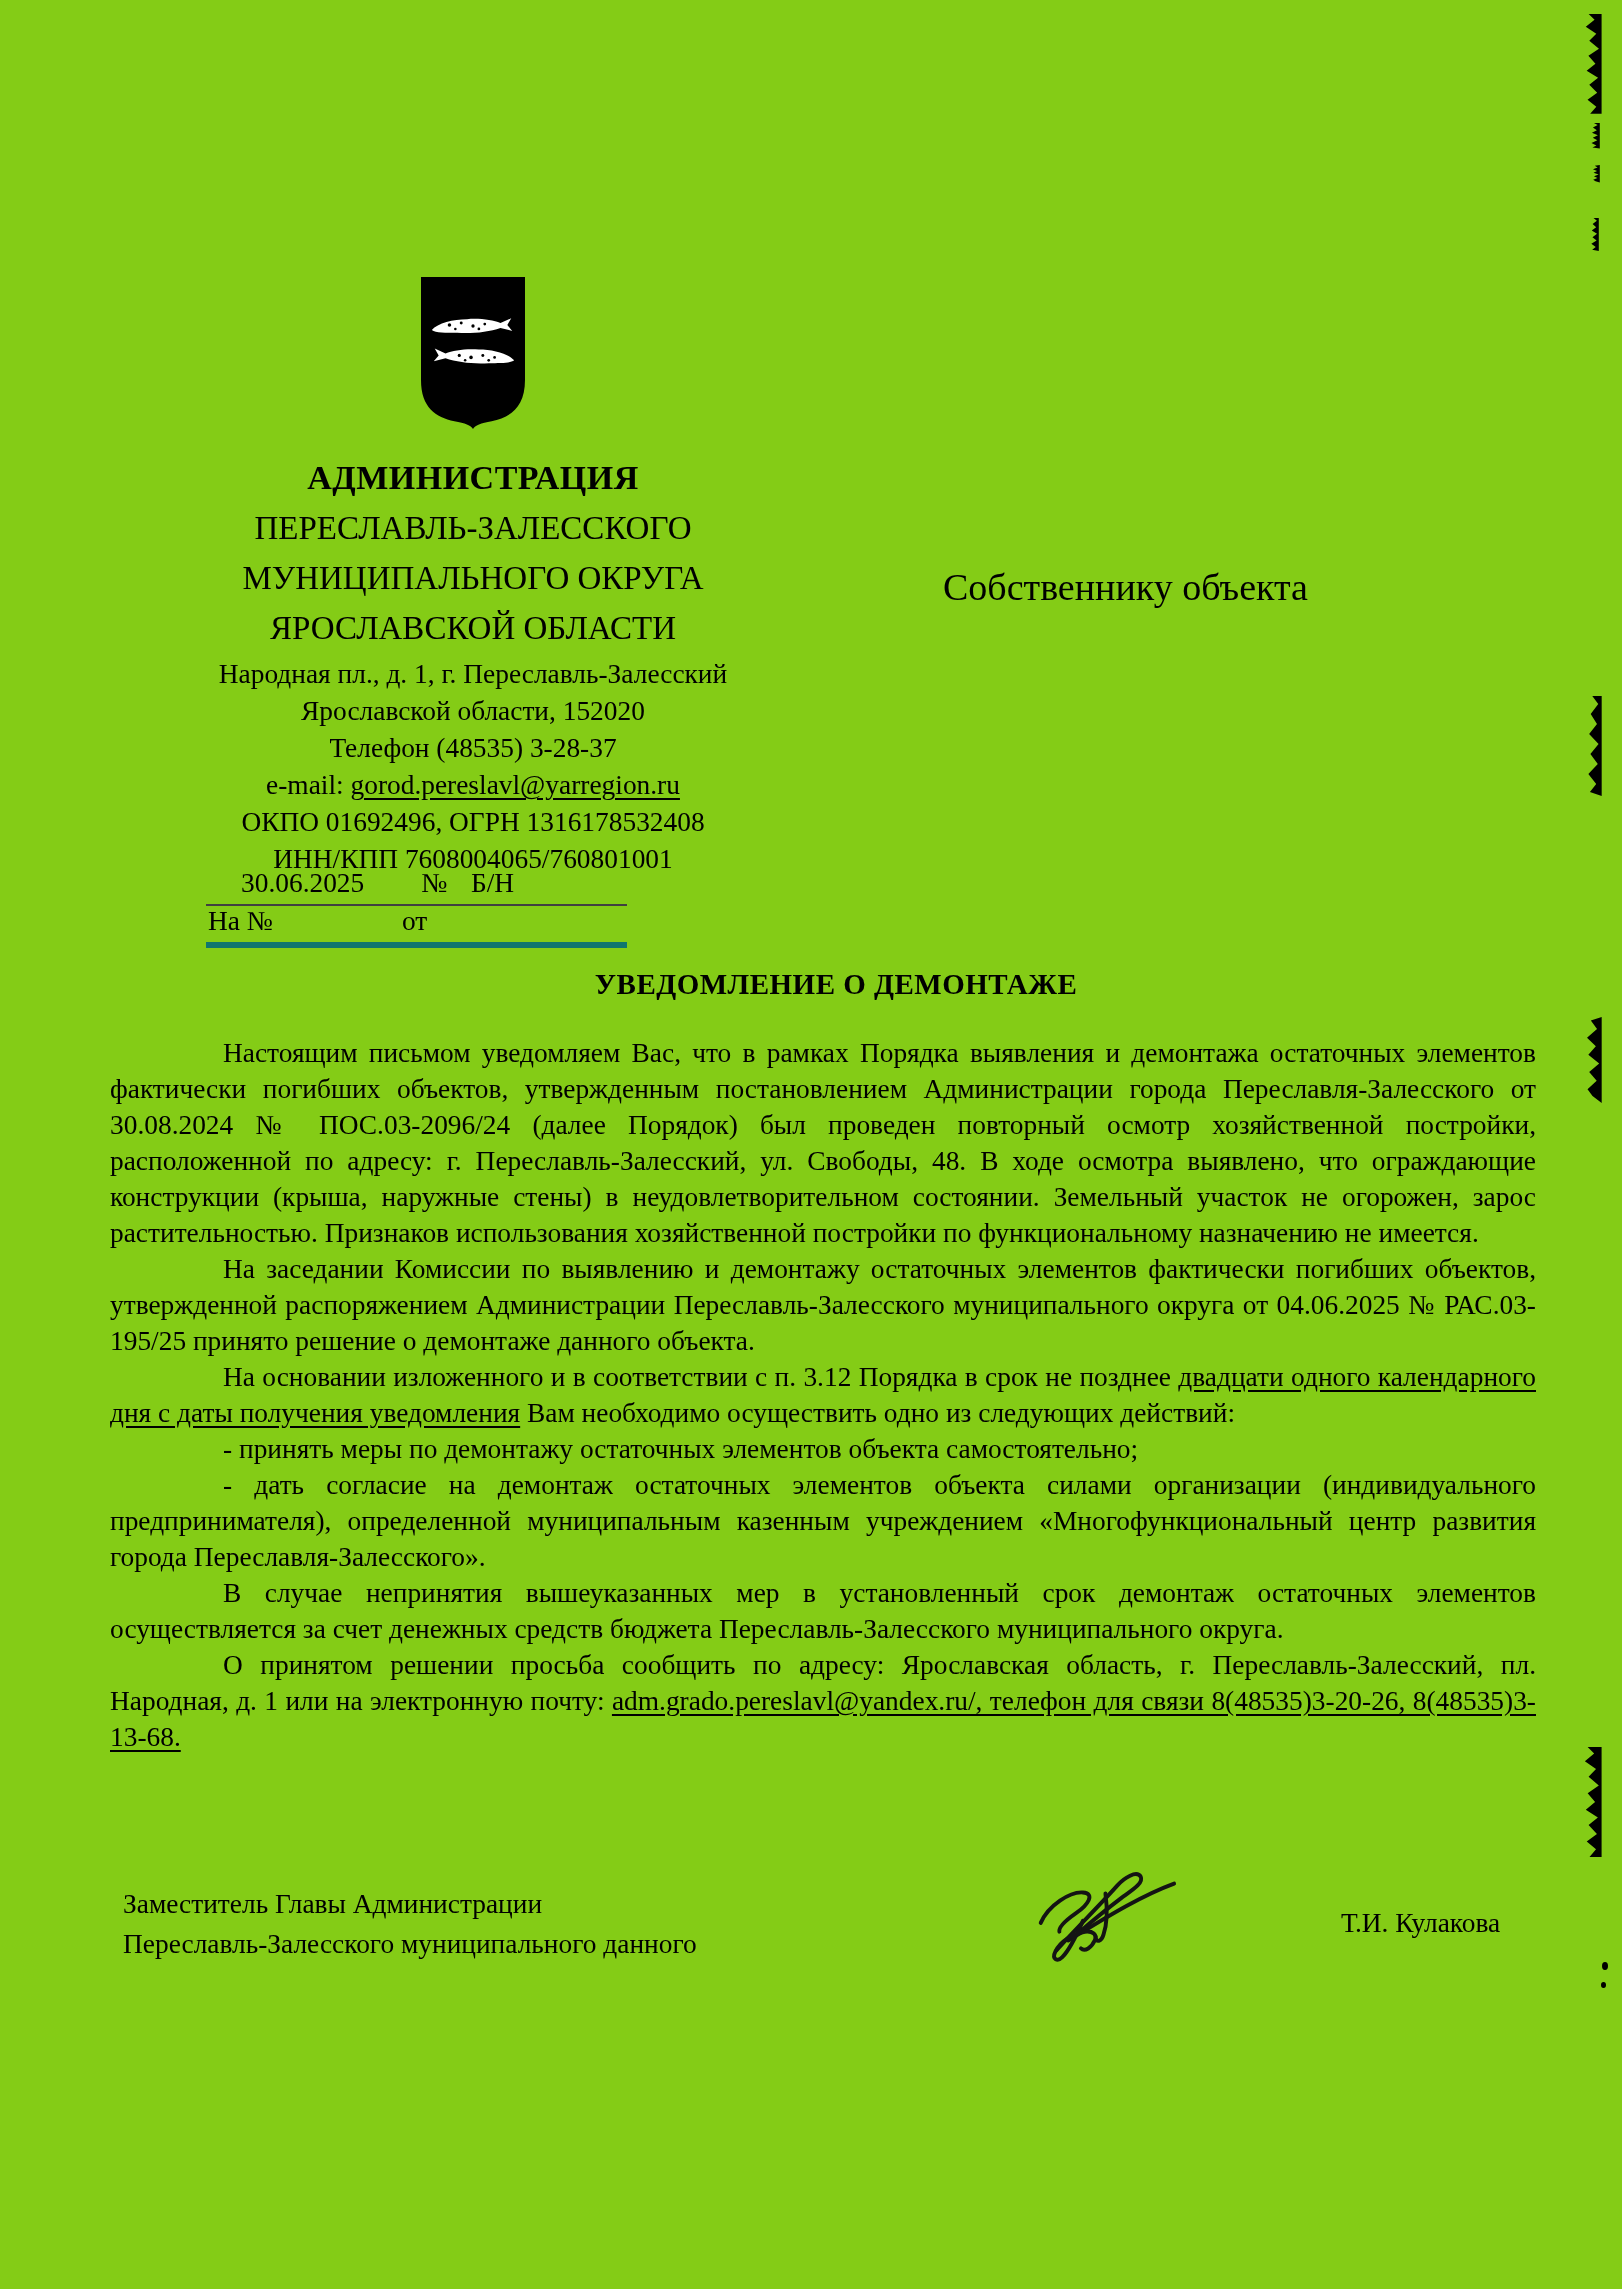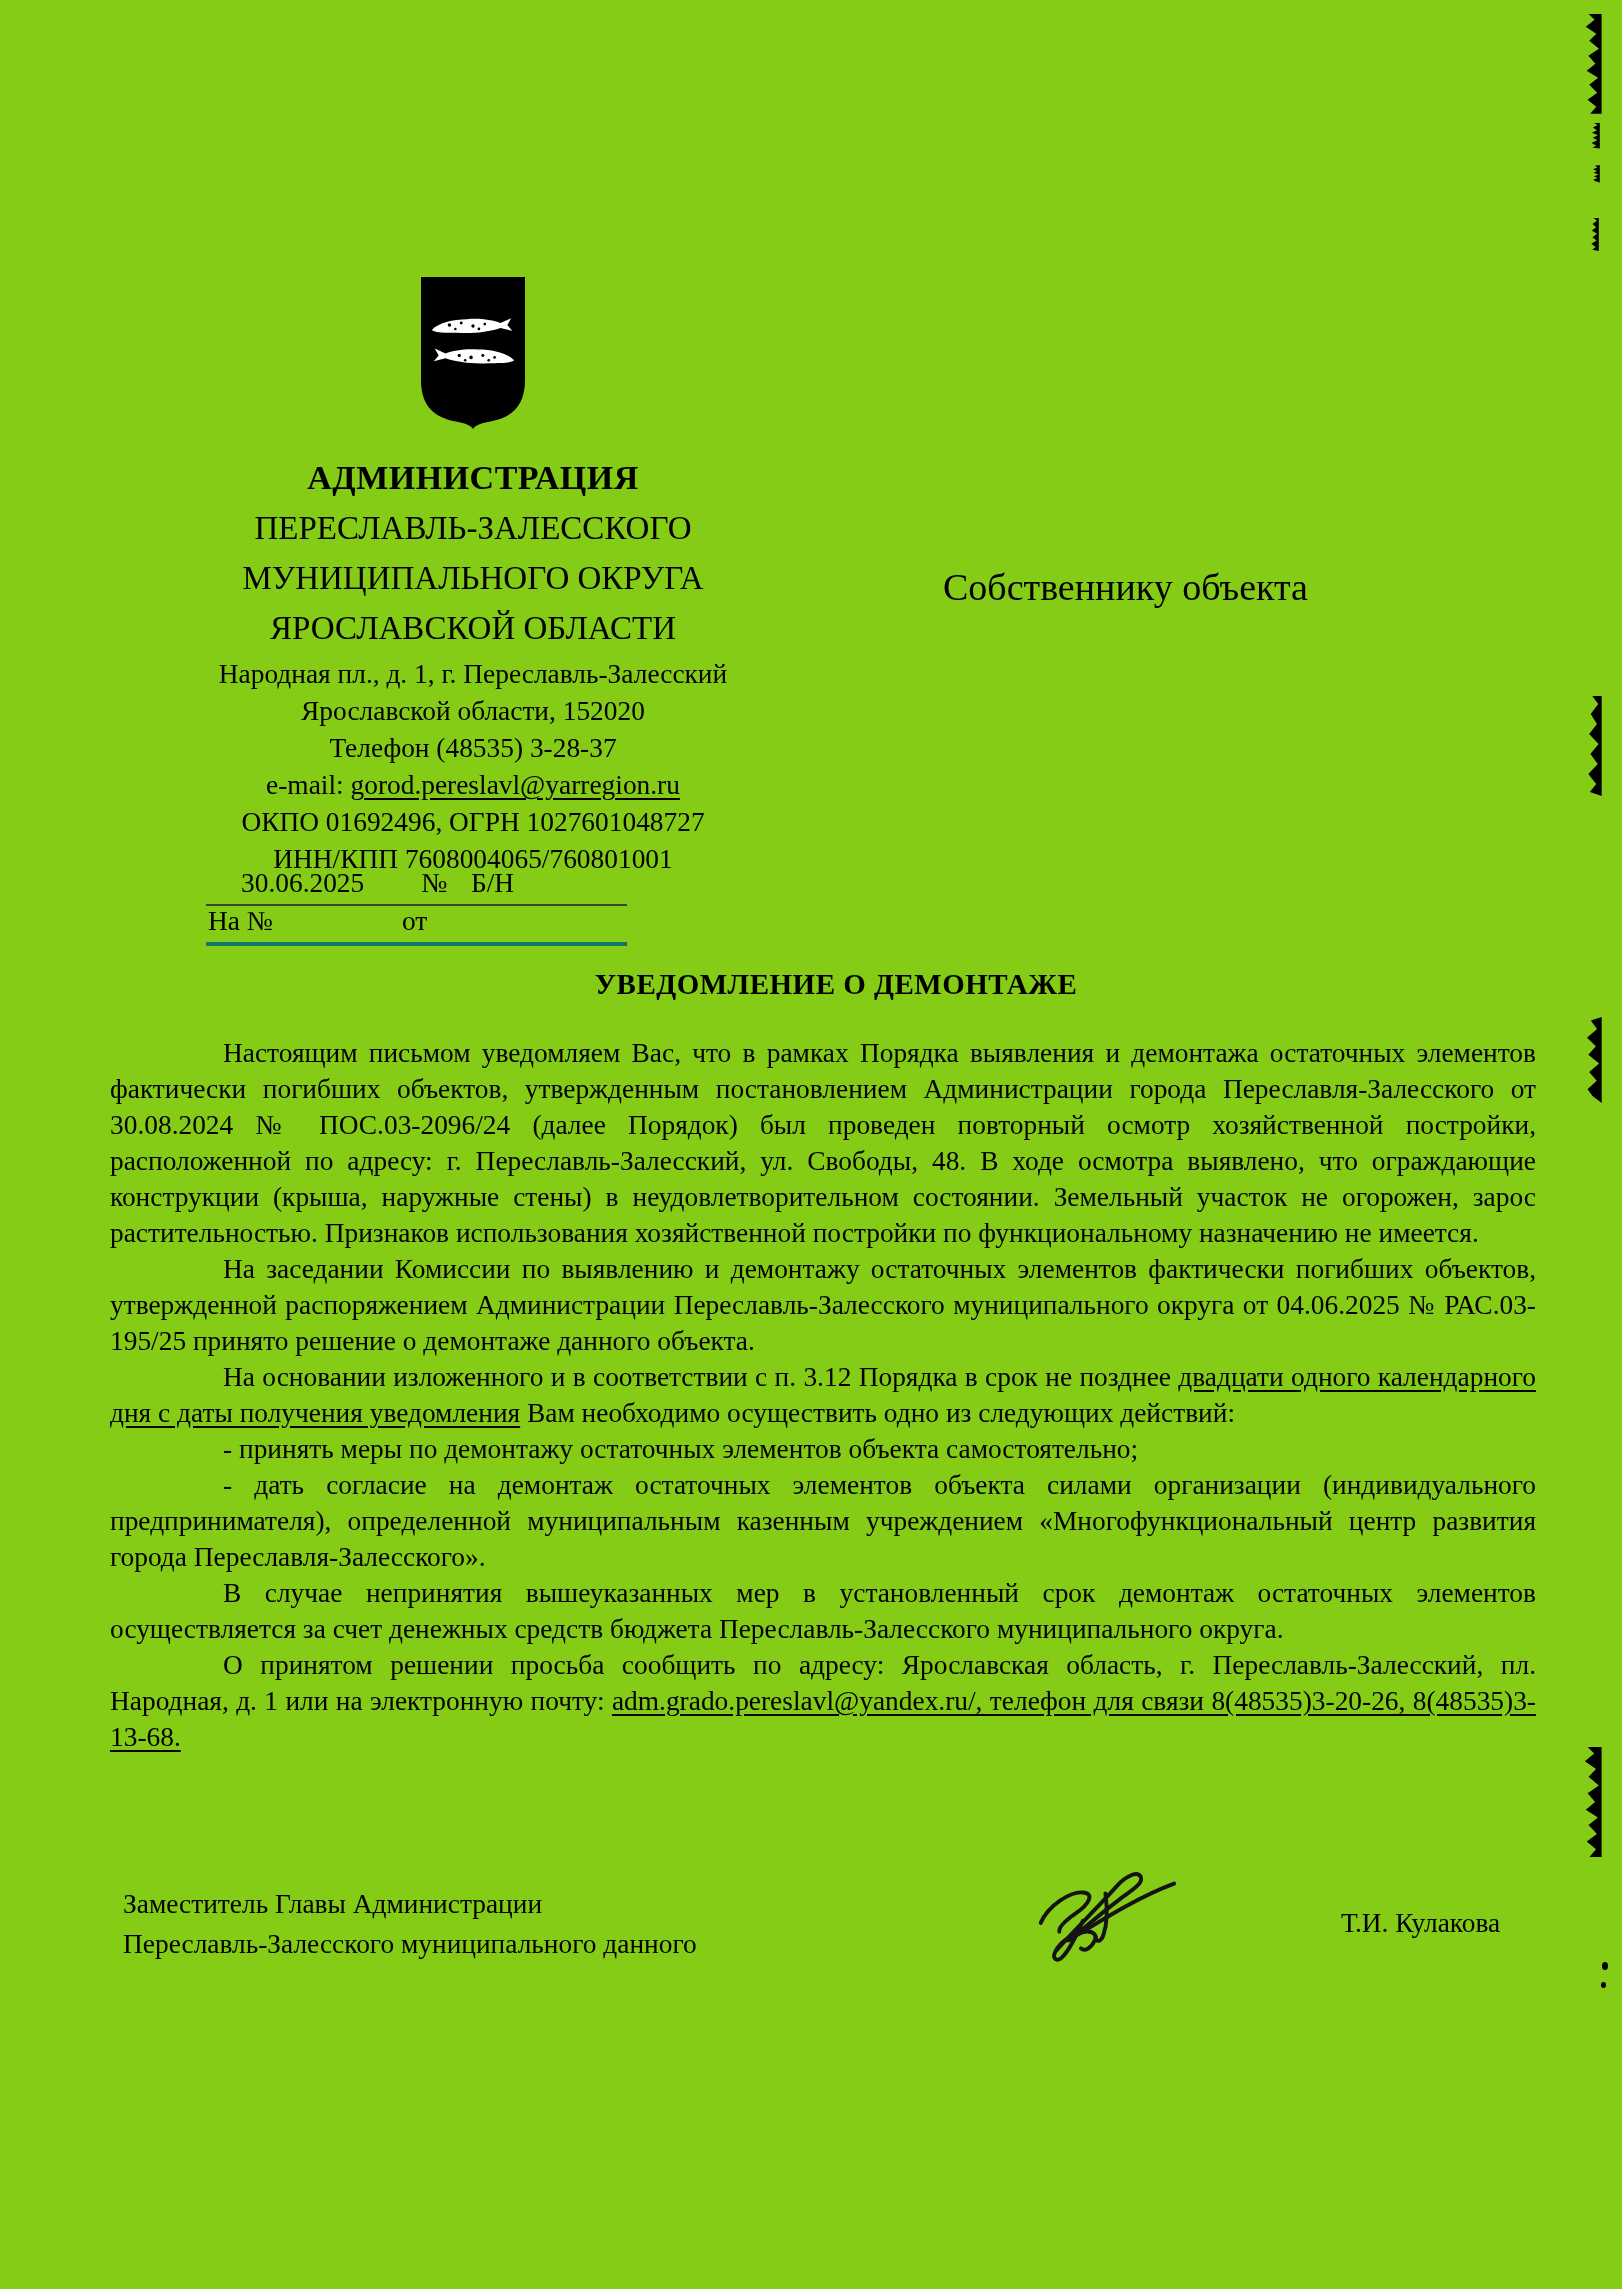--- a/index.html
+++ b/index.html
@@ -38,21 +38,21 @@
 
   
   .ref-block { position:absolute; left:206px; top:868px; width:421px; font-size:27.4px; }
   .ref-row1 {
     height:36px; border-bottom:2px solid #404040;
     padding-left:35px; white-space:nowrap;
   }
   .ref-no-sign { margin-left:57px; }
   .ref-no { margin-left:23.5px; }
   .ref-row2 {
-    height:36px; border-bottom:4px solid #0f766e;
+    height:36px; border-bottom:6px solid #0f766e;
     white-space:nowrap; padding-left:2px;
   }
   .ref-from { margin-left:129px; }
 
   
   .doc-title {
     position:absolute; left:123px; top:968px; width:1426px;
     text-align:center; font-size:29px; font-weight:bold;
     letter-spacing:0.5px;
   }
@@ -109,21 +109,21 @@
     <div class="org-name-bold">АДМИНИСТРАЦИЯ</div>
     <div class="org-name">ПЕРЕСЛАВЛЬ-ЗАЛЕССКОГО</div>
     <div class="org-name">МУНИЦИПАЛЬНОГО ОКРУГА</div>
     <div class="org-name">ЯРОСЛАВСКОЙ ОБЛАСТИ</div>
 
     <div class="addr-block">
       <div>Народная пл., д. 1, г. Переславль-Залесский</div>
       <div>Ярославской области, 152020</div>
       <div>Телефон (48535) 3-28-37</div>
       <div><span>e-mail: </span><span class="u">gorod.pereslavl@yarregion.ru</span></div>
-      <div>ОКПО 01692496, ОГРН 1027601048727</div>
+      <div>ОКПО 01692496, ОГРН 1316178532408</div>
       <div>ИНН/КПП 7608004065/760801001</div>
     </div>
   </div>
 
   <div class="addressee">Собственнику объекта</div>
 
   <div class="ref-block">
     <div class="ref-row1">
       <span>30.06.2025</span><span class="ref-no-sign">№</span><span class="ref-no">Б/Н</span>
     </div>

